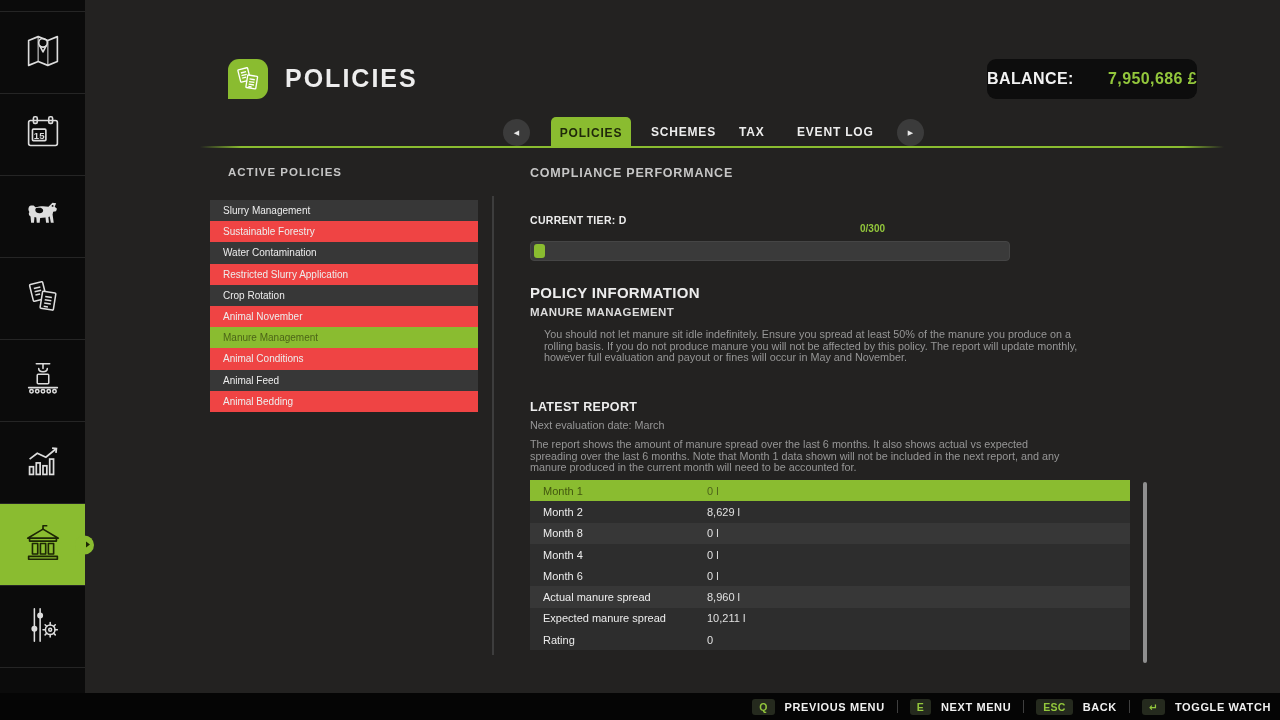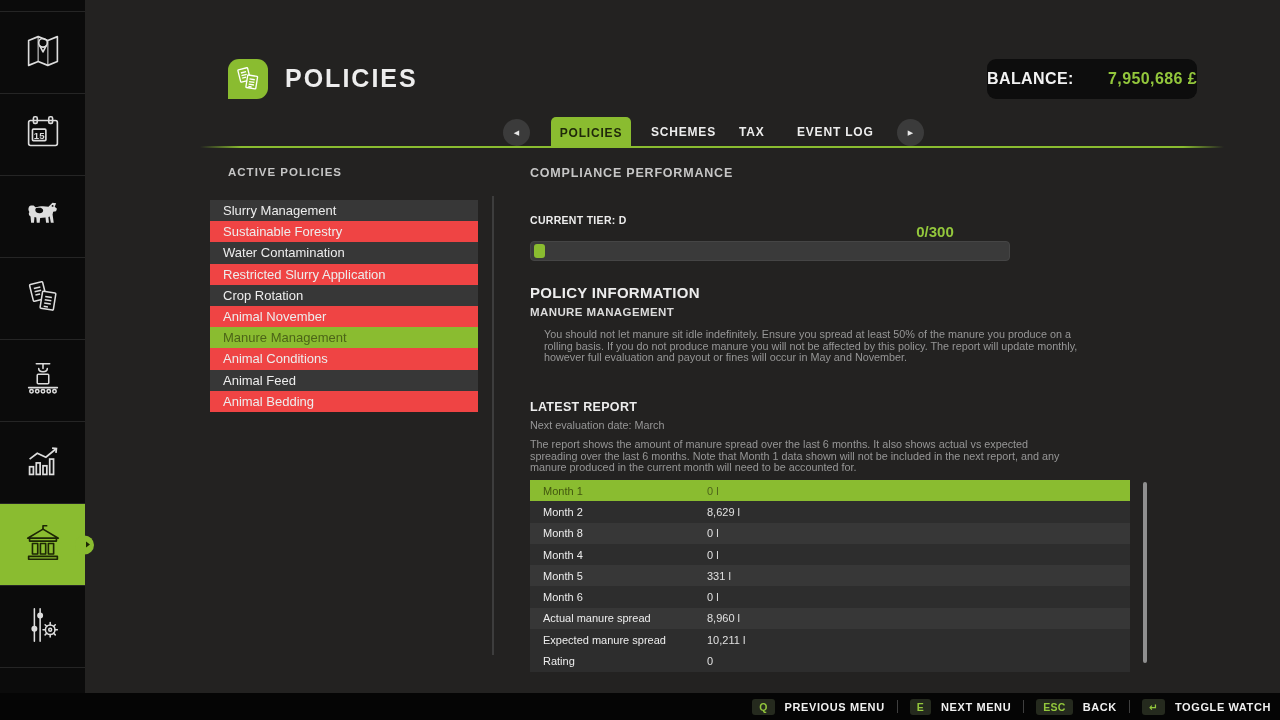--- a/index.html
+++ b/index.html
@@ -41,29 +41,29 @@
     border-radius:5px 5px 0 0; display:flex; align-items:center; justify-content:center;
     color:#20290a; font-size:12px; font-weight:700; letter-spacing:0.8px; }
   #tab-schemes { left:651px; } #tab-tax { left:739px; } #tab-eventlog { left:797px; }
   #tab-underline { left:200px; top:146px; width:1024px; height:2px;
     background:linear-gradient(to right, rgba(138,188,48,0) 0%, var(--accent) 4%, var(--accent) 96%, rgba(138,188,48,0) 100%); }
 
   
   #active-policies-title { left:228px; top:166px; font-size:11.5px; font-weight:700;
     color:#c6c6c6; letter-spacing:1px; }
   #policy-list { left:210px; top:200px; width:268px; }
-  .prow { height:21.2px; line-height:21.2px; padding-left:13px; font-size:13px; color:#ededed; }
+  .prow { height:21.2px; line-height:21.2px; padding-left:13px; font-size:10px; color:#ededed; }
   .prow.odd { background:#373737; } .prow.even { background:#ef4444; }
   .prow.sel { background:var(--accent); color:#4c6418; }
   #list-scrollbar { left:492px; top:196px; width:2px; height:459px; background:#3d3d3d; }
 
   
   #compliance-title { left:530px; top:166px; font-size:12.5px; font-weight:700; color:#c6c6c6; letter-spacing:0.8px; }
   #tier-label { left:530px; top:214px; font-size:10.5px; font-weight:700; color:#ededed; letter-spacing:0.3px; }
-  #progress-label { left:860px; top:223px; width:150px; text-align:center; font-size:15px;
+  #progress-label { left:860px; top:223px; width:150px; text-align:left; font-size:10px;
     font-weight:700; color:var(--accent-text); }
   #progress-track { left:530px; top:241px; width:480px; height:20px; background:#3a3a3a;
     border-radius:4px; border:1px solid #454545; }
   #progress-fill { position:absolute; left:3px; top:2px; width:11px; height:14px;
     background:var(--accent); border-radius:3px; }
   #policy-info-title { left:530px; top:284px; font-size:15px; font-weight:700; color:#ededed; letter-spacing:0.3px; }
   #policy-name { left:530px; top:306px; font-size:11.5px; font-weight:700; color:#dcdcdc; letter-spacing:0.4px; }
   .body-text { font-size:10.8px; line-height:11.5px; color:#969696; width:540px; }
   #policy-desc { left:544px; top:329px; }
   #latest-report-title { left:530px; top:400px; font-size:12.5px; font-weight:700; color:#ededed; letter-spacing:0.3px; }
@@ -280,24 +280,20 @@
       <div class="tv">8,629 l</div>
     </div>
     <div class="trow light">
       <div class="tl">Month 8</div>
       <div class="tv">0 l</div>
     </div>
     <div class="trow dark">
       <div class="tl">Month 4</div>
       <div class="tv">0 l</div>
     </div>
-    <div class="trow light">
-      <div class="tl">Month 5</div>
-      <div class="tv">331 l</div>
-    </div>
     <div class="trow dark">
       <div class="tl">Month 6</div>
       <div class="tv">0 l</div>
     </div>
     <div class="trow light">
       <div class="tl">Actual manure spread</div>
       <div class="tv">8,960 l</div>
     </div>
     <div class="trow dark">
       <div class="tl">Expected manure spread</div>

